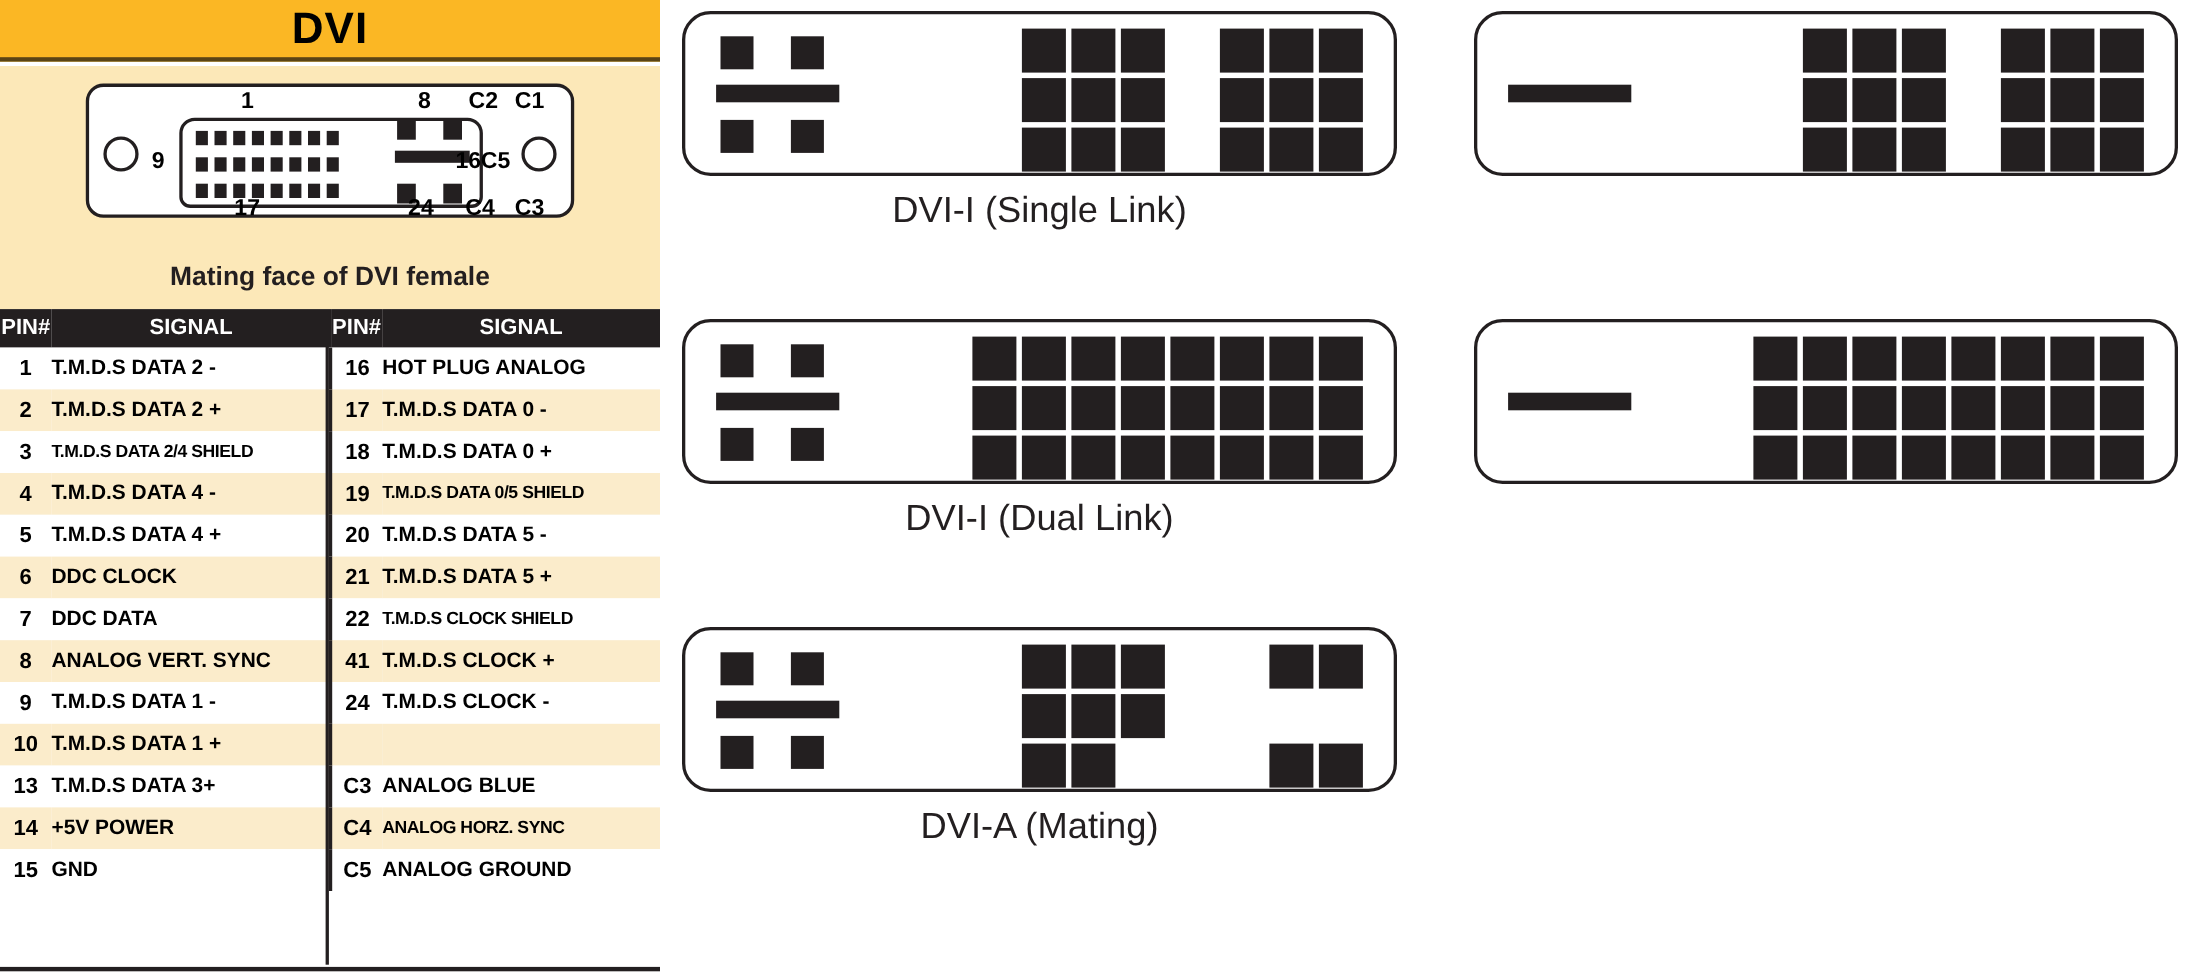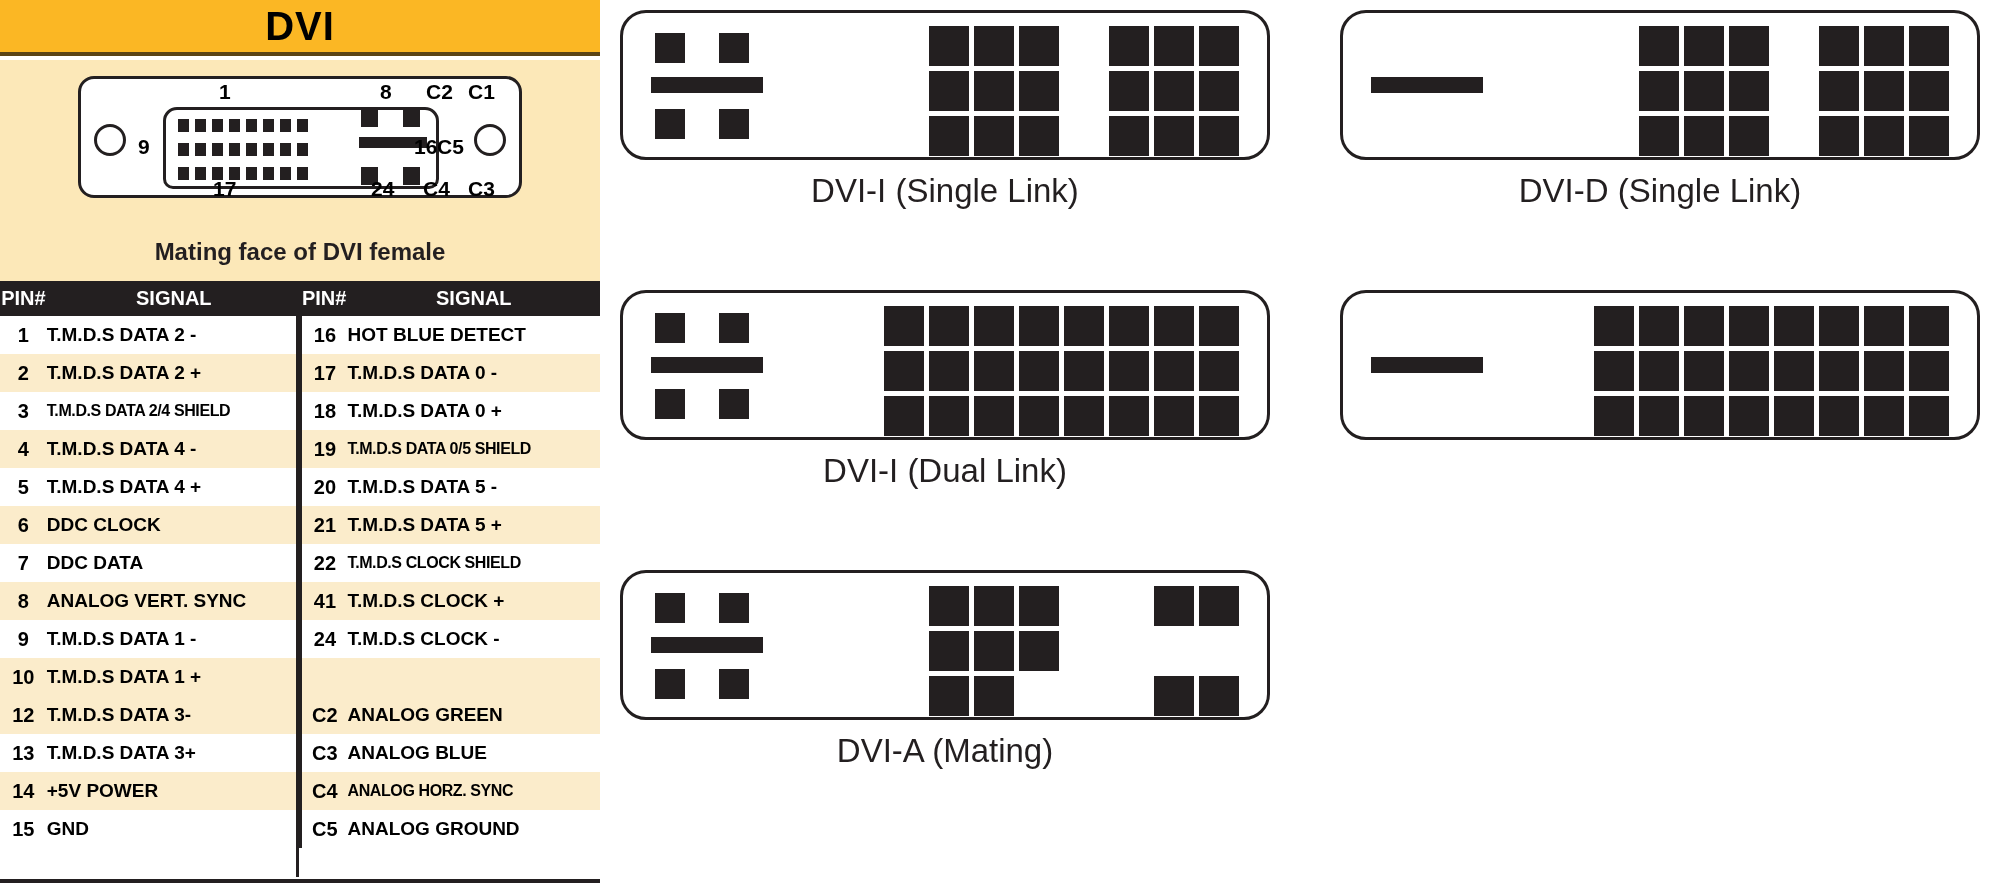--- a/index.html
+++ b/index.html
@@ -201,21 +201,21 @@
           <th class="col-sig">SIGNAL</th>
           <th class="col-num">PIN#</th>
           <th class="col-sig">SIGNAL</th>
         </tr>
       </thead>
       <tbody id="pin-rows-body">
           <tr class="row-white">
             <td class="col-num">1</td>
             <td class="col-sig">T.M.D.S DATA 2 -</td>
             <td class="col-num divider-cell">16</td>
-            <td class="col-sig">HOT BLUE DETECT</td>
+            <td class="col-sig">HOT PLUG ANALOG</td>
           </tr>
           <tr class="row-cream">
             <td class="col-num">2</td>
             <td class="col-sig">T.M.D.S DATA 2 +</td>
             <td class="col-num divider-cell">17</td>
             <td class="col-sig">T.M.D.S DATA 0 -</td>
           </tr>
           <tr class="row-white">
             <td class="col-num">3</td>
             <td class="col-sig small">T.M.D.S DATA 2/4 SHIELD</td>
@@ -256,26 +256,20 @@
             <td class="col-num">9</td>
             <td class="col-sig">T.M.D.S DATA 1 -</td>
             <td class="col-num divider-cell">24</td>
             <td class="col-sig">T.M.D.S CLOCK -</td>
           </tr>
           <tr class="row-cream">
             <td class="col-num">10</td>
             <td class="col-sig">T.M.D.S DATA 1 +</td>
             <td class="col-num divider-cell"></td>
             <td class="col-sig"></td>
-          </tr>
-          <tr class="row-cream">
-            <td class="col-num">12</td>
-            <td class="col-sig">T.M.D.S DATA 3-</td>
-            <td class="col-num divider-cell">C2</td>
-            <td class="col-sig">ANALOG GREEN</td>
           </tr>
           <tr class="row-white">
             <td class="col-num">13</td>
             <td class="col-sig">T.M.D.S DATA 3+</td>
             <td class="col-num divider-cell">C3</td>
             <td class="col-sig">ANALOG BLUE</td>
           </tr>
           <tr class="row-cream">
             <td class="col-num">14</td>
             <td class="col-sig">+5V POWER</td>
@@ -352,21 +346,20 @@
             <span class="cell"></span>
             <span class="cell"></span>
             <span class="cell"></span>
             <span class="cell"></span>
             <span class="cell empty"></span>
             <span class="cell"></span>
             <span class="cell"></span>
             <span class="cell"></span>
           </div>
         </div>
-        <div class="conn-label">DVI-D (Single Link)</div>
       </div>
       <div class="conn-block" style="left: 620px; top: 290px; width: 650px;">
         <div class="conn-shell" style="width: 650px; height: 150px; border-radius: 26px;">
           <div class="an-group" style="left: 28px; top: 18px; width: 120px; height: 112px;">
             <span class="p" style="left: 4px; top: 2px; width: 30px; height: 30px;"></span>
             <span class="p" style="left: 68px; top: 2px; width: 30px; height: 30px;"></span>
             <span class="p" style="left: 4px; top: 78px; width: 30px; height: 30px;"></span>
             <span class="p" style="left: 68px; top: 78px; width: 30px; height: 30px;"></span>
             <span class="blade" style="left: 0px; top: 46px; width: 112px; height: 16px;"></span>
           </div>

